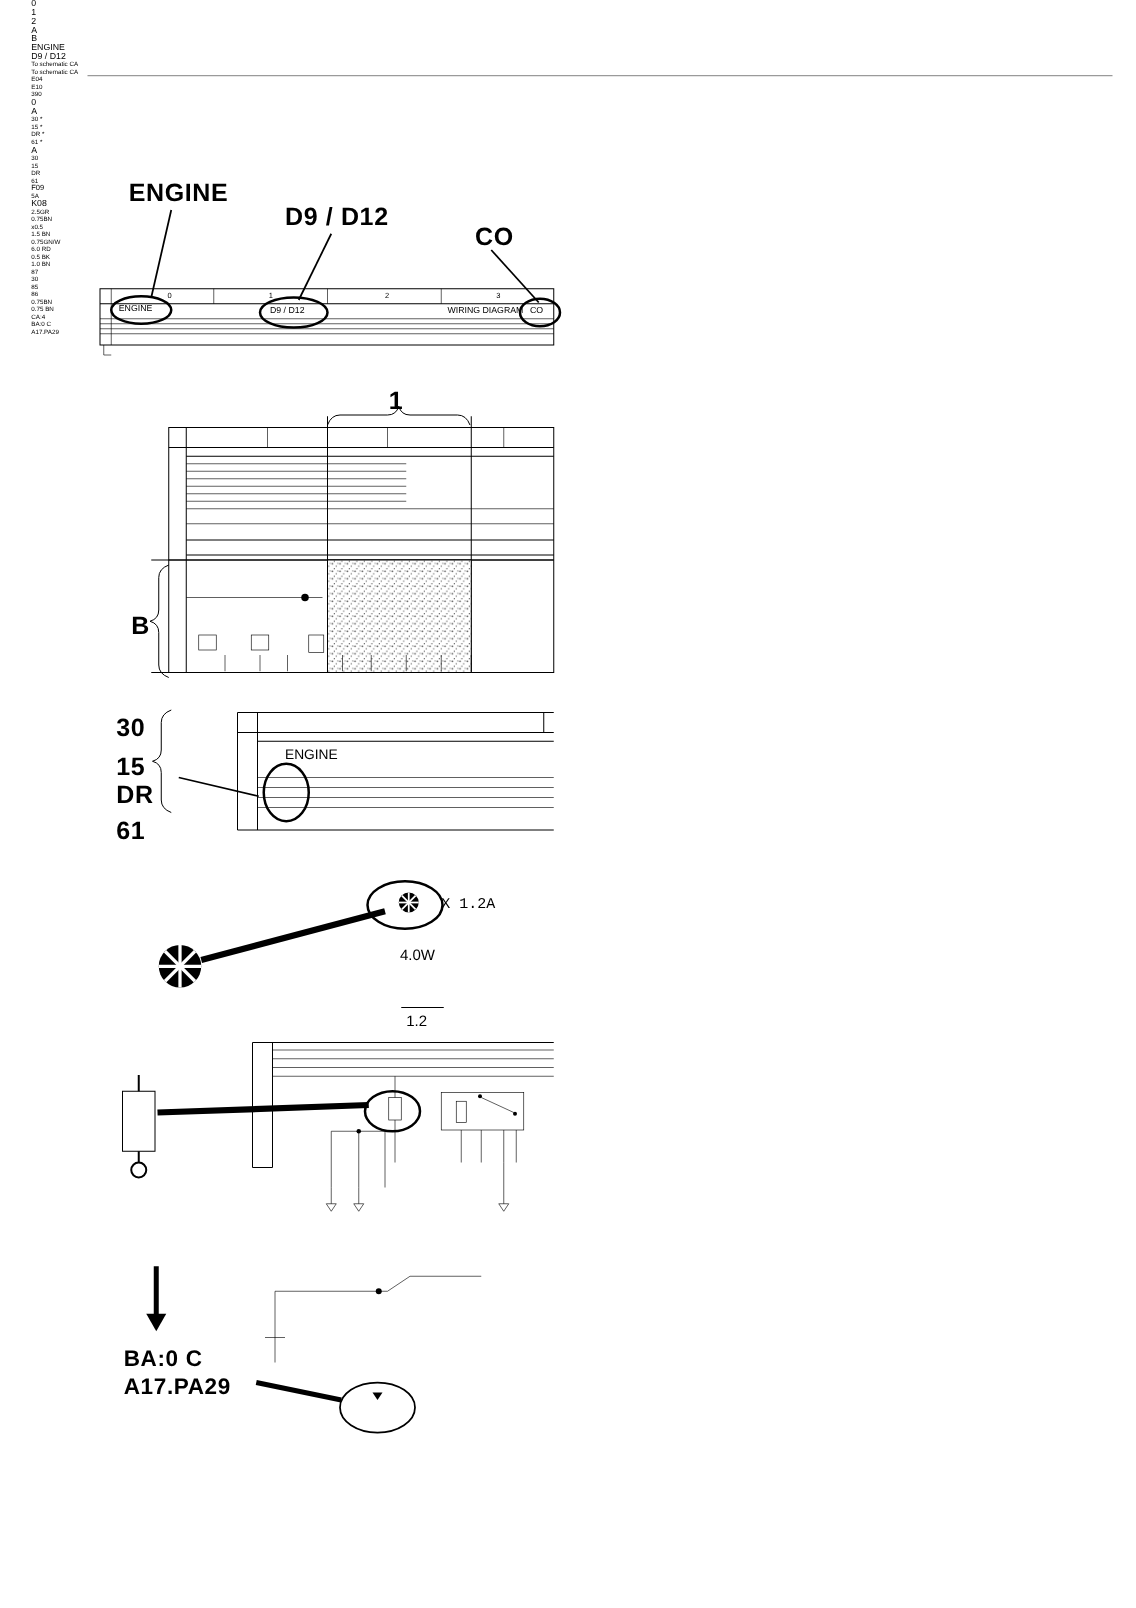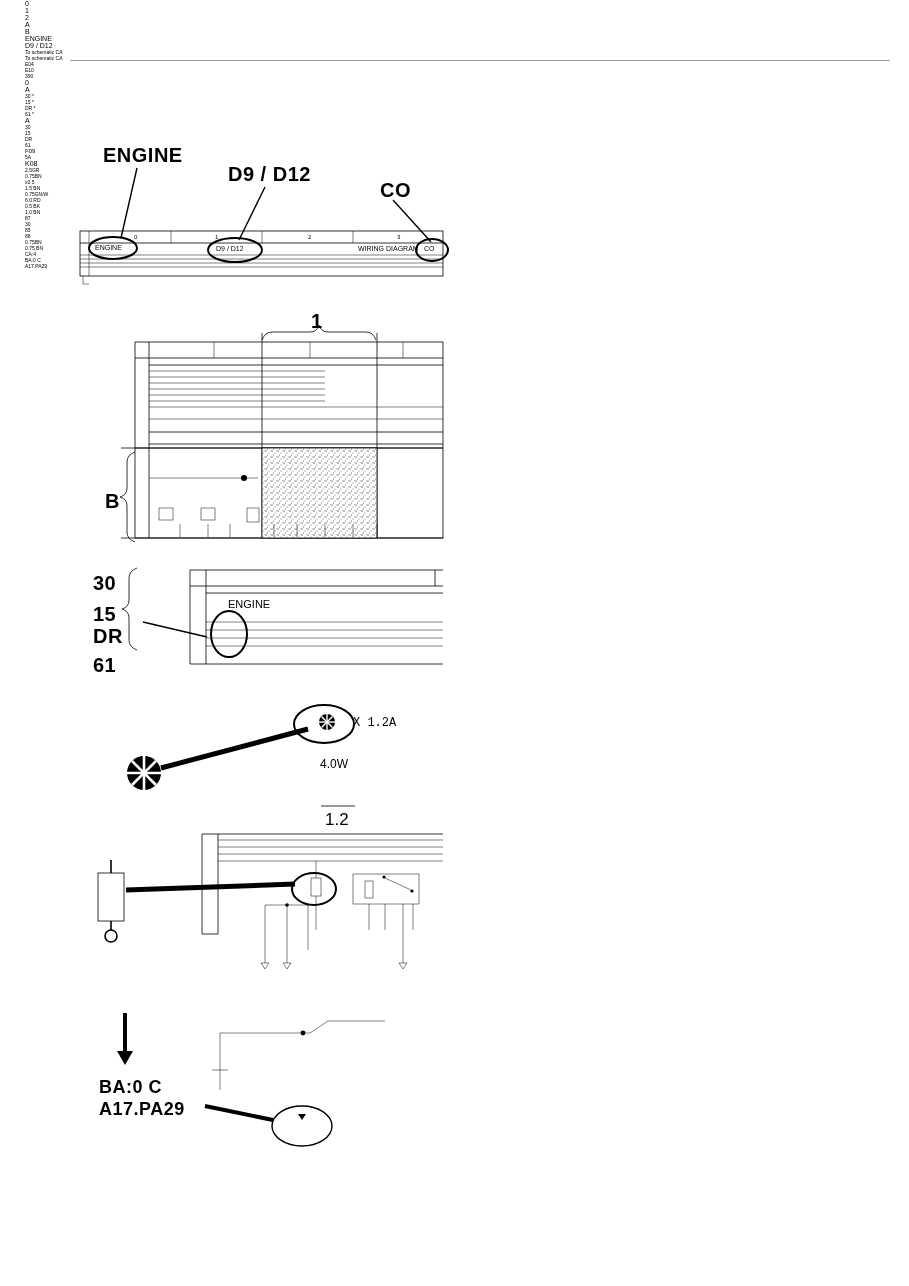--- a/index.html
+++ b/index.html
@@ -233,21 +233,21 @@
       <line x1="294" y1="722" x2="310" y2="722"></line>
       <line x1="296.5" y1="716.5" x2="307.5" y2="727.5"></line>
       <line x1="296.5" y1="727.5" x2="307.5" y2="716.5"></line>
     </g>
 
     <line class="ln thin" x1="296" y1="806" x2="330" y2="806"></line>
   </svg>
 
   <div class="lbl10" style="left:328px; top:716px; font-size:12px;font-family:Liberation Mono, monospace;">X 1.2A</div>
   <div class="lbl10" style="left:295px; top:757px; font-size:12px;">4.0W</div>
-  <div class="lbl10" style="left:300px; top:810px; font-size:17px;">1.2</div>
+  <div class="lbl10" style="left:300px; top:810px; font-size:12px;">1.2</div>
 
   <svg width="909" height="1286">
 
     <rect class="ln thin" x="73" y="873" width="26" height="48" fill="none" stroke-width="1.6"></rect>
     <line class="ln" x1="86" y1="860" x2="86" y2="873" stroke-width="1.6"></line>
     <line class="ln" x1="86" y1="921" x2="86" y2="930" stroke-width="1.6"></line>
     <circle cx="86" cy="936" r="6" fill="none" stroke="#000" stroke-width="1.6"></circle>
 
     <path d="M101,890 L270,884" stroke="#000" stroke-width="5" fill="none"></path>
 

